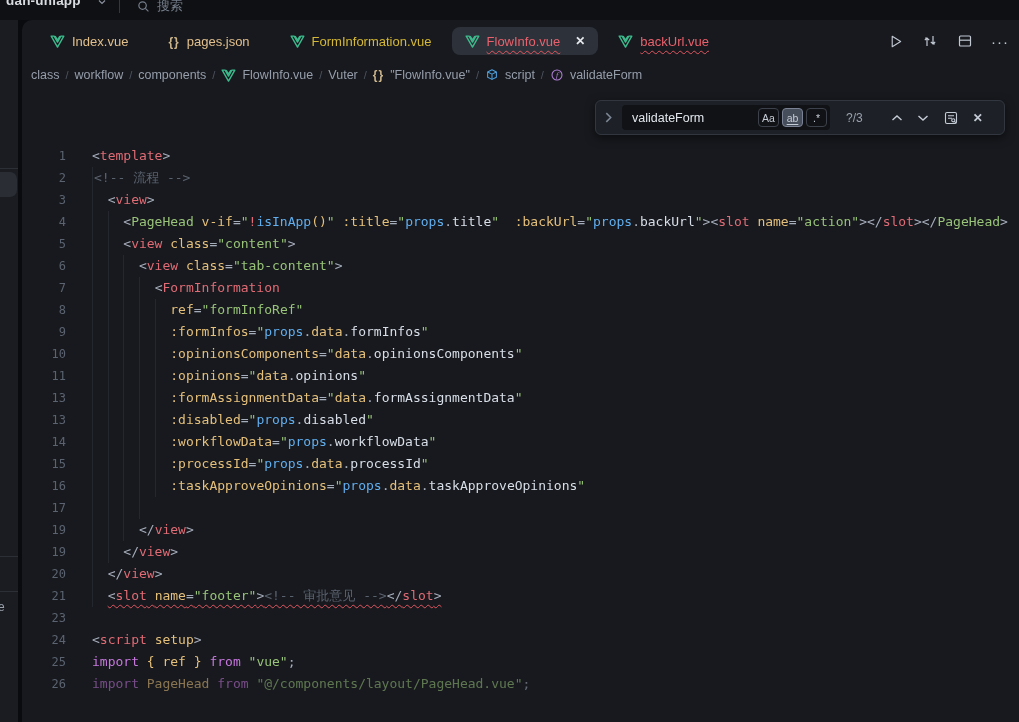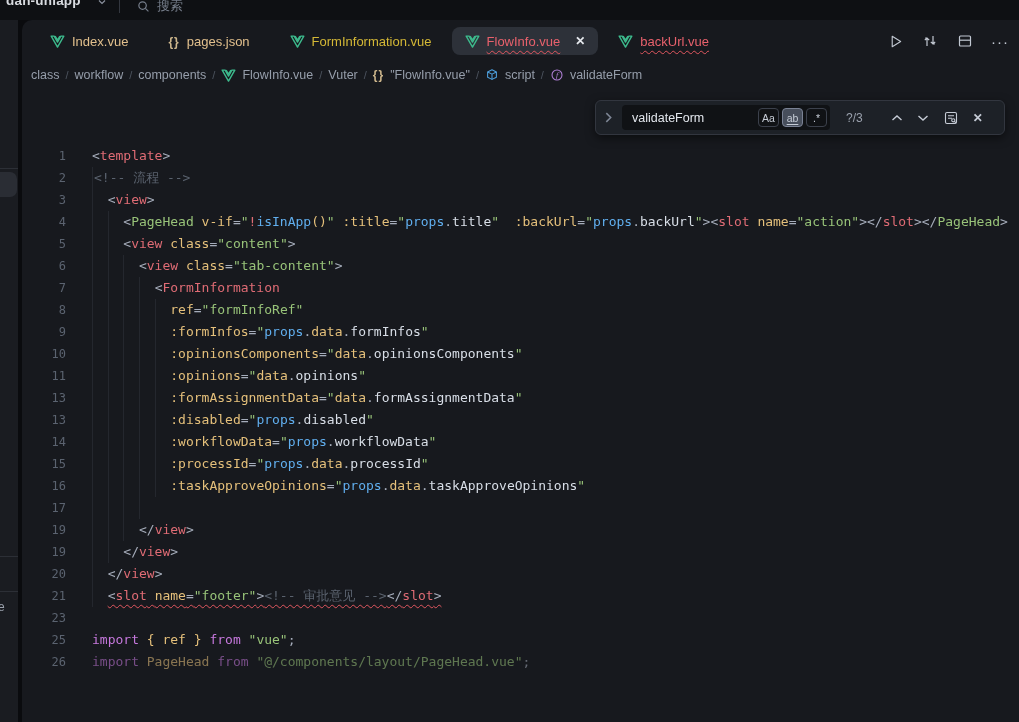--- a/index.html
+++ b/index.html
@@ -363,20 +363,24 @@
         <div class="row">
           <span class="ln">21</span>
           <span class="guide" style="left: 70px;"></span>
           <span class="codeline wavy" style="padding-left: 15.66px;"><span style="color: rgb(166, 173, 187);">&lt;</span><span style="color: rgb(224, 108, 117);">slot</span><span style="color: rgb(166, 173, 187);"> </span><span style="color: rgb(229, 192, 123);">name</span><span style="color: rgb(166, 173, 187);">=</span><span style="color: rgb(152, 195, 121);">"footer"</span><span style="color: rgb(166, 173, 187);">&gt;</span><span style="color: rgb(90, 98, 110);">&lt;!-- 审批意见 --&gt;</span><span style="color: rgb(166, 173, 187);">&lt;/</span><span style="color: rgb(224, 108, 117);">slot</span><span style="color: rgb(166, 173, 187);">&gt;</span></span>
         </div>
         <div class="row">
           <span class="ln">23</span>
           <span class="codeline" style="padding-left: 0px;"></span>
         </div>
         <div class="row">
+          <span class="ln">24</span>
+          <span class="codeline" style="padding-left: 0px;"><span style="color: rgb(166, 173, 187);">&lt;</span><span style="color: rgb(224, 108, 117);">script</span><span style="color: rgb(166, 173, 187);"> </span><span style="color: rgb(229, 192, 123);">setup</span><span style="color: rgb(166, 173, 187);">&gt;</span></span>
+        </div>
+        <div class="row">
           <span class="ln">25</span>
           <span class="codeline" style="padding-left: 0px;"><span style="color: rgb(198, 120, 221);">import</span><span style="color: rgb(166, 173, 187);"> </span><span style="color: rgb(229, 192, 123);">{</span><span style="color: rgb(166, 173, 187);"> </span><span style="color: rgb(229, 192, 123);">ref</span><span style="color: rgb(166, 173, 187);"> </span><span style="color: rgb(229, 192, 123);">}</span><span style="color: rgb(166, 173, 187);"> </span><span style="color: rgb(198, 120, 221);">from</span><span style="color: rgb(166, 173, 187);"> </span><span style="color: rgb(152, 195, 121);">"vue"</span><span style="color: rgb(166, 173, 187);">;</span></span>
         </div>
         <div class="row">
           <span class="ln">26</span>
           <span class="codeline dim" style="padding-left: 0px;"><span style="color: rgb(198, 120, 221);">import</span><span style="color: rgb(166, 173, 187);"> </span><span style="color: rgb(229, 192, 123);">PageHead</span><span style="color: rgb(166, 173, 187);"> </span><span style="color: rgb(198, 120, 221);">from</span><span style="color: rgb(166, 173, 187);"> </span><span style="color: rgb(152, 195, 121);">"@/components/layout/PageHead.vue"</span><span style="color: rgb(166, 173, 187);">;</span></span>
         </div>
       </div>
   </div>
 

